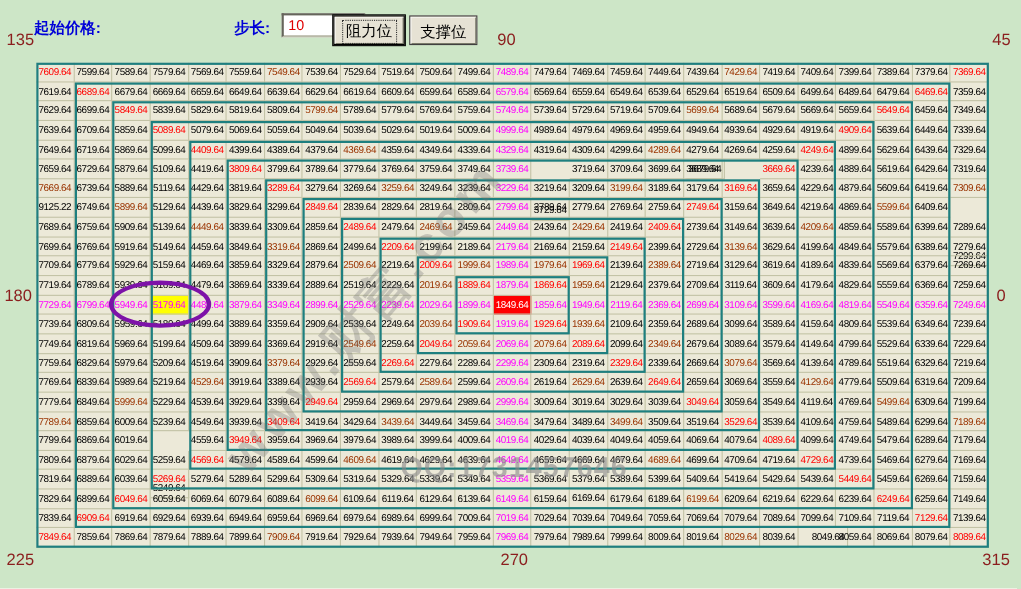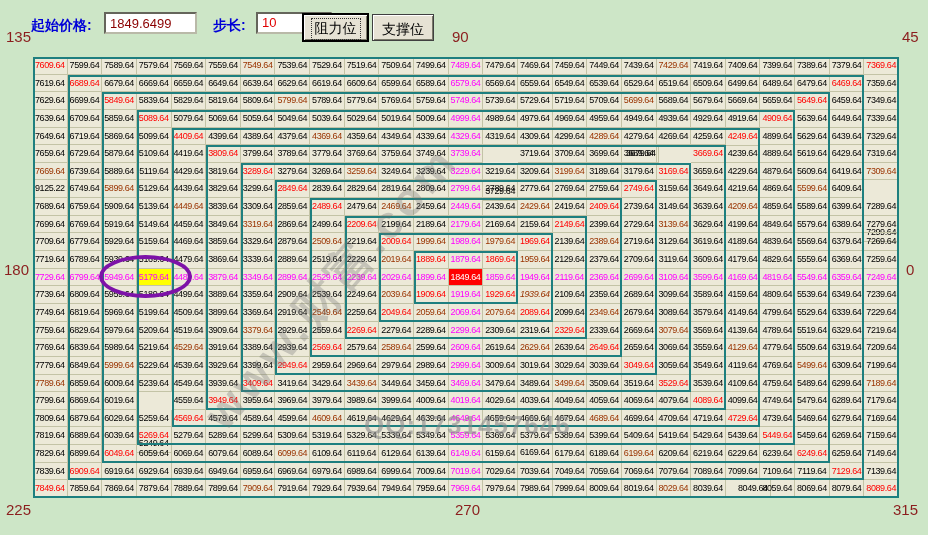--- a/index.html
+++ b/index.html
@@ -71,21 +71,20 @@
     font-size:26px; font-weight:bold; letter-spacing:1px; white-space:nowrap;
     pointer-events:none;
   }
 </style>
 </head>
 <body>
 
 <div id="page">
 
   <span class="tb-label" style="left:31px; top:17px;">起始价格:</span>
-  <input id="start-price-input" type="text" value="1849.6499" style="">
   <span class="tb-label" style="left:213px; top:17px;">步长:</span>
   <div id="step-combo">
     <span class="combo-value">10</span>
     <span class="combo-arrow">▼</span>
   </div>
   <button class="btn" id="btn-resistance">
     <span class="inner">阻力位</span>
   </button>
   <button class="btn" id="btn-support">
     <span class="inner">支撑位</span>
@@ -433,21 +432,21 @@
       <div class="cell" style="color: rgb(0, 0, 0); left: 138.56px; top: 229.32px;">4499.64</div>
       <div class="cell" style="color: rgb(0, 0, 0); left: 173.2px; top: 229.32px;">3889.64</div>
       <div class="cell" style="color: rgb(0, 0, 0); left: 207.84px; top: 229.32px;">3359.64</div>
       <div class="cell" style="color: rgb(0, 0, 0); left: 242.48px; top: 229.32px;">2909.64</div>
       <div class="cell" style="color: rgb(0, 0, 0); left: 277.12px; top: 229.32px;">2539.64</div>
       <div class="cell" style="color: rgb(0, 0, 0); left: 311.76px; top: 229.32px;">2249.64</div>
       <div class="cell" style="color: rgb(153, 51, 0); left: 346.4px; top: 229.32px;">2039.64</div>
       <div class="cell" style="color: rgb(255, 0, 0); left: 381.04px; top: 229.32px;">1909.64</div>
       <div class="cell" style="color: rgb(255, 0, 255); left: 415.68px; top: 229.32px;">1919.64</div>
       <div class="cell" style="color: rgb(255, 0, 0); left: 450.32px; top: 229.32px;">1929.64</div>
-      <div class="cell" style="color: rgb(153, 51, 0); left: 484.96px; top: 229.32px; font-style: italic;">1939.64</div>
+      <div class="cell" style="color: rgb(153, 51, 0); left: 484.96px; top: 229.32px;">1939.64</div>
       <div class="cell" style="color: rgb(0, 0, 0); left: 519.6px; top: 229.32px;">2109.64</div>
       <div class="cell" style="color: rgb(0, 0, 0); left: 554.24px; top: 229.32px;">2359.64</div>
       <div class="cell" style="color: rgb(0, 0, 0); left: 588.88px; top: 229.32px;">2689.64</div>
       <div class="cell" style="color: rgb(0, 0, 0); left: 623.52px; top: 229.32px;">3099.64</div>
       <div class="cell" style="color: rgb(0, 0, 0); left: 658.16px; top: 229.32px;">3589.64</div>
       <div class="cell" style="color: rgb(0, 0, 0); left: 692.8px; top: 229.32px;">4159.64</div>
       <div class="cell" style="color: rgb(0, 0, 0); left: 727.44px; top: 229.32px;">4809.64</div>
       <div class="cell" style="color: rgb(0, 0, 0); left: 762.08px; top: 229.32px;">5539.64</div>
       <div class="cell" style="color: rgb(0, 0, 0); left: 796.72px; top: 229.32px;">6349.64</div>
       <div class="cell" style="color: rgb(0, 0, 0); left: 831.36px; top: 229.32px;">7239.64</div>

